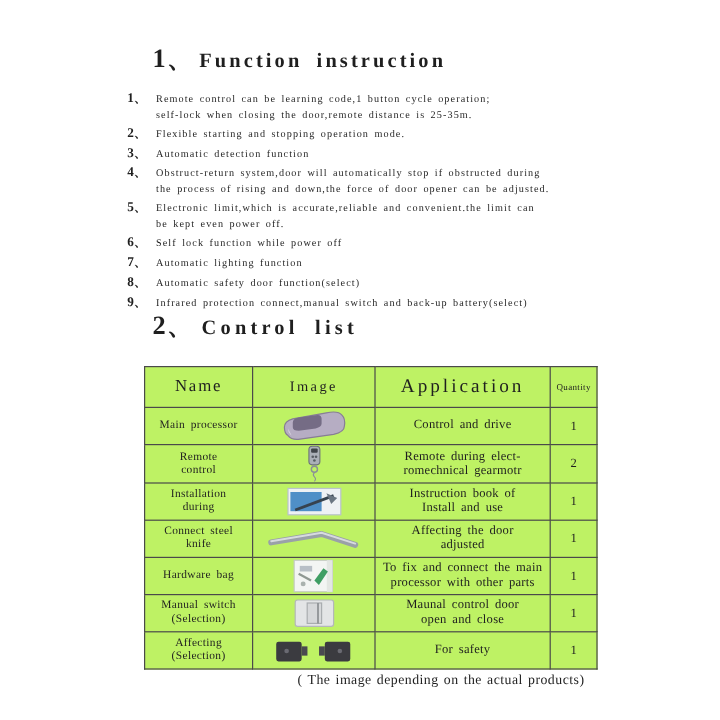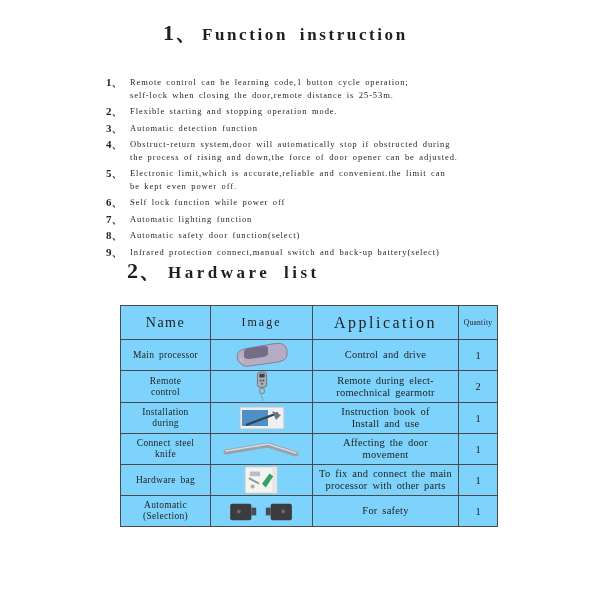--- a/index.html
+++ b/index.html
@@ -3,39 +3,39 @@
 <meta charset="utf-8">
 <style>
   html,body{margin:0;padding:0;}
   body{
     width:600px;height:600px;background:#ffffff;
     font-family:"Liberation Serif", serif;color:#1f1f1f;
   }
   .page{position:relative;width:600px;height:600px;background:#fff;overflow:hidden;}
 
   
-  .h1{position:absolute;top:18px;left:127px;white-space:nowrap;margin-left:36px;}
+  .h1{position:absolute;top:34px;left:127px;white-space:nowrap;}
   .h1 .hnum{font-size:22px;font-weight:bold;letter-spacing:1px;}
   .h1 .htitle{font-size:17px;font-weight:bold;letter-spacing:2.6px;word-spacing:5px;margin-left:4px;}
 
   .h2{position:absolute;top:256px;left:127px;white-space:nowrap;}
   .h2 .hnum{font-size:22px;font-weight:bold;letter-spacing:1px;}
   .h2 .htitle{font-size:17px;font-weight:bold;letter-spacing:3.5px;word-spacing:6px;margin-left:6px;}
 
   
   .func-list{position:absolute;top:76px;left:106px;width:404px;}
   .li{display:flex;margin-bottom:4px;}
   .li .lnum{flex:none;width:24px;font-weight:bold;font-size:11px;line-height:12.5px;letter-spacing:0;}
   .li .ltext{font-size:8.5px;letter-spacing:0.9px;line-height:12.5px;white-space:pre-line;word-spacing:1.5px;}
 
   
   table.pack{
     position:absolute;top:305px;left:120px;
     border-collapse:collapse;table-layout:fixed;width:378px;
-    background:#7dd3fc;
+    background:#bef264;
     padding-left:28px;
   }
   table.pack td,table.pack th{
     border:1px solid #4a4a4a;padding:0 3px;overflow:hidden;
     font-weight:normal;vertical-align:middle;text-align:center;
   }
   .col-name{width:90px;}
   .col-img{width:102px;}
   .col-app{width:146px;}
   .col-qty{width:39px;}
@@ -61,21 +61,21 @@
 <div class="page">
 
   <div class="h1">
     <span class="hnum">1、</span><span class="htitle">Function instruction</span>
   </div>
 
   <div class="func-list">
     <div class="li">
       <span class="lnum">1、</span>
       <span class="ltext">Remote control can be learning code,1 button cycle operation;
-self-lock when closing the door,remote distance is 25-53m.</span>
+self-lock when closing the door,remote distance is 25-35m.</span>
     </div>
     <div class="li">
       <span class="lnum">2、</span>
       <span class="ltext">Flexible starting and stopping operation mode.</span>
     </div>
     <div class="li">
       <span class="lnum">3、</span>
       <span class="ltext">Automatic detection function</span>
     </div>
     <div class="li">
@@ -100,21 +100,21 @@
       <span class="lnum">8、</span>
       <span class="ltext">Automatic safety door function(select)</span>
     </div>
     <div class="li">
       <span class="lnum">9、</span>
       <span class="ltext">Infrared protection connect,manual switch and back-up battery(select)</span>
     </div>
   </div>
 
   <div class="h2">
-    <span class="hnum">2、</span><span class="htitle">Hardware list</span>
+    <span class="hnum">2、</span><span class="htitle">Control list</span>
   </div>
 
   <table class="pack">
     <colgroup>
         <col class="col-name">
         <col class="col-img">
         <col class="col-app">
         <col class="col-qty">
       </colgroup>
     <tbody>
@@ -176,55 +176,70 @@
     <tr class="row">
       <td class="c-name">Connect steel
 knife</td>
       <td class="c-img">
         <svg width="84" height="22" viewBox="0 0 84 22">
           <path d="M6 14 L48 7 L76 16" stroke="#9aa1a8" stroke-width="5" fill="none" stroke-linecap="round" stroke-linejoin="round"></path>
           <path d="M6 13 L48 6 L76 15" stroke="#d7dbdf" stroke-width="1.6" fill="none" stroke-linecap="round"></path>
         </svg>
       </td>
       <td class="c-app">Affecting the door
-movement</td>
+adjusted</td>
       <td class="c-qty">1</td>
     </tr>
 
     <tr class="row">
       <td class="c-name align-left">Hardware bag</td>
       <td class="c-img">
         <svg width="42" height="30" viewBox="0 0 44 32">
           <rect x="4" y="2" width="34" height="28" fill="#f3f5f3" stroke="#c3c9c3" stroke-width="1"></rect>
           <rect x="33" y="2" width="5" height="28" fill="#e3e7e3"></rect>
           <path d="M22 20 L30 9 L34 12 L26 24 Z" fill="#3f9e63"></path>
           <rect x="9" y="7" width="11" height="5" fill="#b8bfc6"></rect>
           <path d="M8 14 L19 20" stroke="#8f9892" stroke-width="2"></path>
           <circle cx="12" cy="23" r="2.2" fill="#aab2ae"></circle>
         </svg>
       </td>
       <td class="c-app align-left">To fix and connect the main
 processor with other parts</td>
       <td class="c-qty">1</td>
     </tr>
 
-
-    <tr class="row">
-      <td class="c-name">Automatic
+    <tr class="row">
+      <td class="c-name">Manual switch
+(Selection)</td>
+      <td class="c-img">
+        <svg width="38" height="26" viewBox="0 0 36 26">
+          <rect x="2" y="2" width="32" height="22" rx="2" fill="#e3e5e6" stroke="#b4b7ba" stroke-width="1"></rect>
+          <rect x="12" y="4.5" width="12" height="17" fill="#d6d8da" stroke="#a9adb0" stroke-width="1"></rect>
+          <line x1="21" y1="4.5" x2="21" y2="21.5" stroke="#8f9396" stroke-width="1.5"></line>
+        </svg>
+      </td>
+      <td class="c-app">Maunal control door
+open and close</td>
+      <td class="c-qty">1</td>
+    </tr>
+
+    <tr class="row">
+      <td class="c-name">Affecting
 (Selection)</td>
       <td class="c-img">
         <svg width="74" height="27" viewBox="0 0 74 28">
           <rect x="4" y="6" width="22" height="17" rx="2" fill="#3b3b40"></rect>
           <rect x="26" y="10" width="5" height="8" fill="#4a4a50"></rect>
           <circle cx="13" cy="14" r="2" fill="#6a6a72"></circle>
           <rect x="46" y="6" width="22" height="17" rx="2" fill="#3b3b40"></rect>
           <rect x="41" y="10" width="5" height="8" fill="#4a4a50"></rect>
           <circle cx="59" cy="14" r="2" fill="#6a6a72"></circle>
         </svg>
       </td>
       <td class="c-app">For safety</td>
       <td class="c-qty">1</td>
     </tr>
   </tbody>
     </table>
 
+  <div class="footnote">( The image depending on the actual products)</div>
 
 </div>
 
 </body></html>

